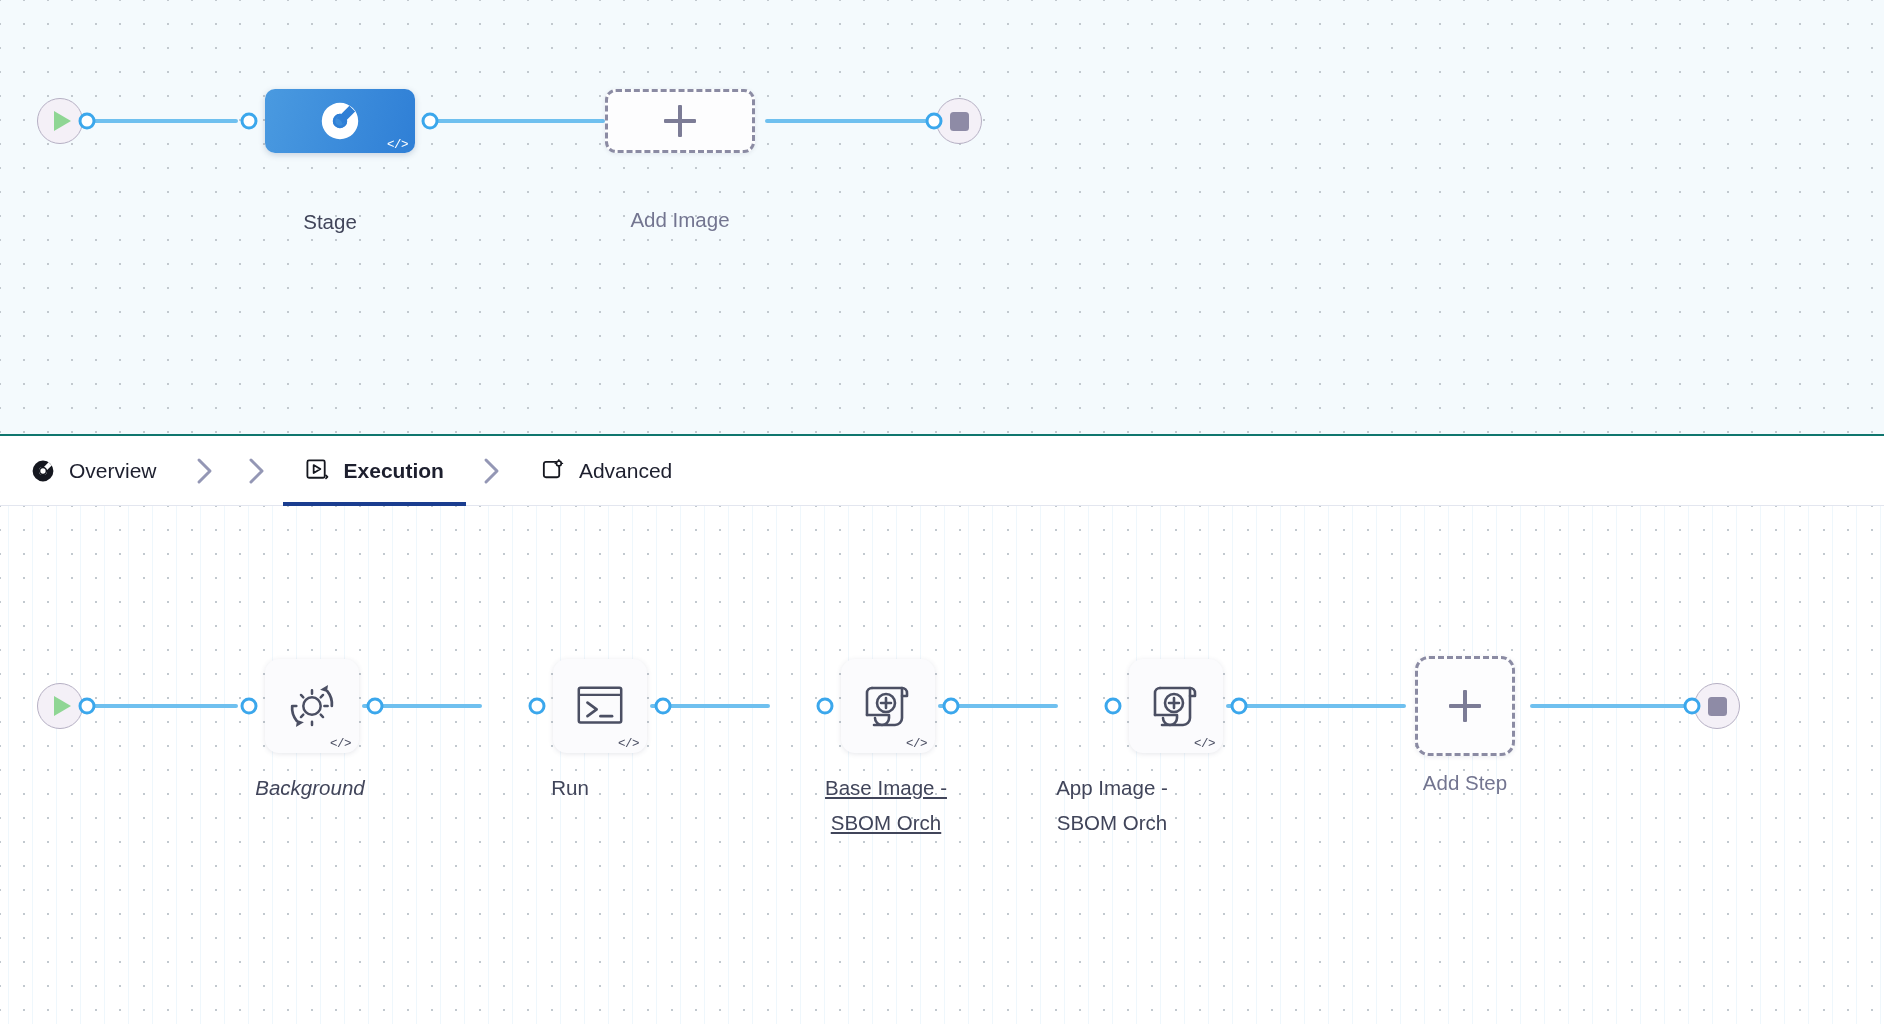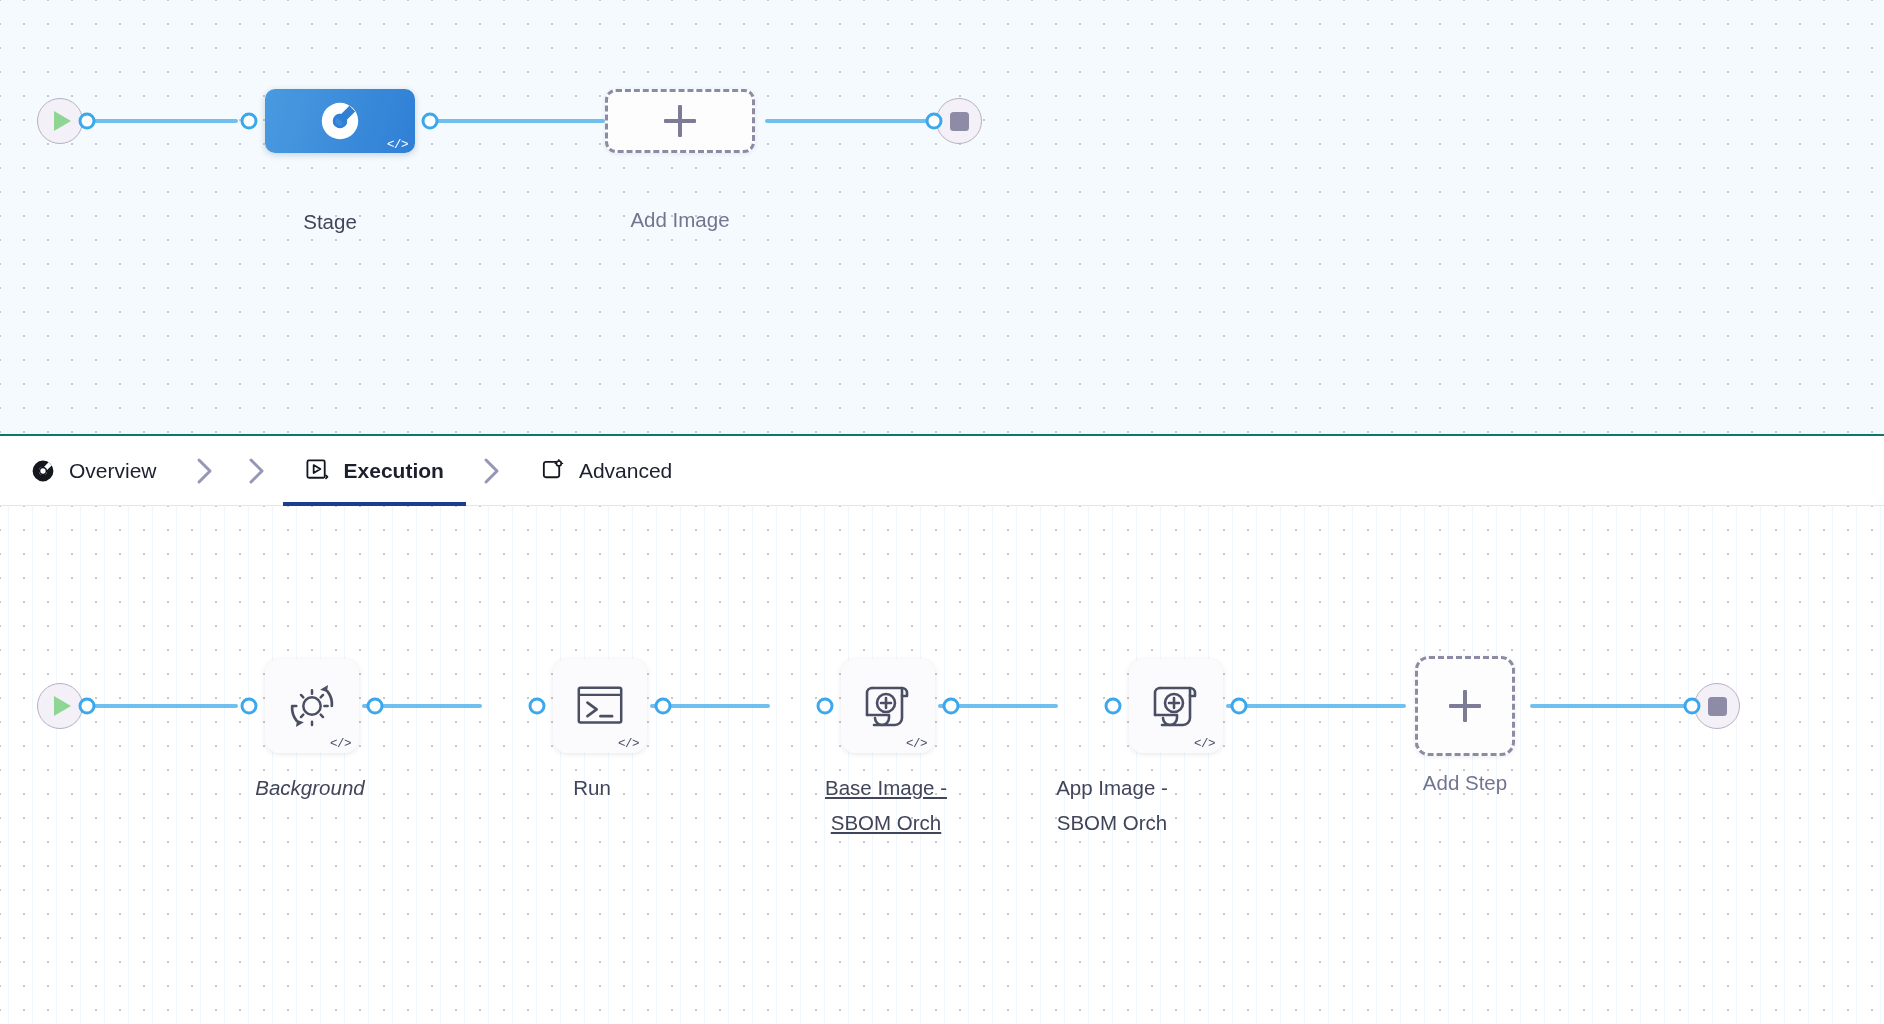--- a/index.html
+++ b/index.html
@@ -385,21 +385,21 @@
     <div class="step-node" style="left:600px; top:200px;">
       <svg width="54" height="54" viewBox="0 0 56 56">
         <rect x="6" y="9" width="44" height="36" rx="1.8" fill="none" stroke="#4b4f63" stroke-width="2.6"></rect>
         <path d="M6 16.5h44" stroke="#4b4f63" stroke-width="2.2"></path>
         <path d="M15 24.5 24.5 31.5 15 38.5" fill="none" stroke="#4b4f63" stroke-width="2.8" stroke-linecap="round" stroke-linejoin="round"></path>
         <path d="M28.5 38.5h12" stroke="#4b4f63" stroke-width="2.8" stroke-linecap="round"></path>
       </svg>
       <span class="code-badge">&lt;/&gt;</span>
     </div>
     <div class="port" style="left:537px; top:200px;"></div>
-    <div class="node-label" style="left:592px; top:265px;">Run</div>
+    <div class="node-label" style="left:570px; top:265px;">Run</div>
 
     <div class="port" style="left:951px; top:200px;"></div>
     <div class="step-node" style="left:888px; top:200px;">
       <svg width="60" height="60" viewBox="0 0 60 60">
         <g fill="none" stroke="#4b4f63" stroke-width="2.6" stroke-linejoin="round" stroke-linecap="round">
           <path d="M14 12h30v30a7 7 0 0 1-7 7H16"></path>
           <path d="M44 12a5 5 0 0 1 5 5v3h-5"></path>
           <path d="M14 12a5 5 0 0 0-5 5v22"></path>
           <path d="M9 39h22v3a7 7 0 0 1-7 7 7 7 0 0 1-7-7"></path>
           <circle cx="28" cy="27" r="9"></circle>

